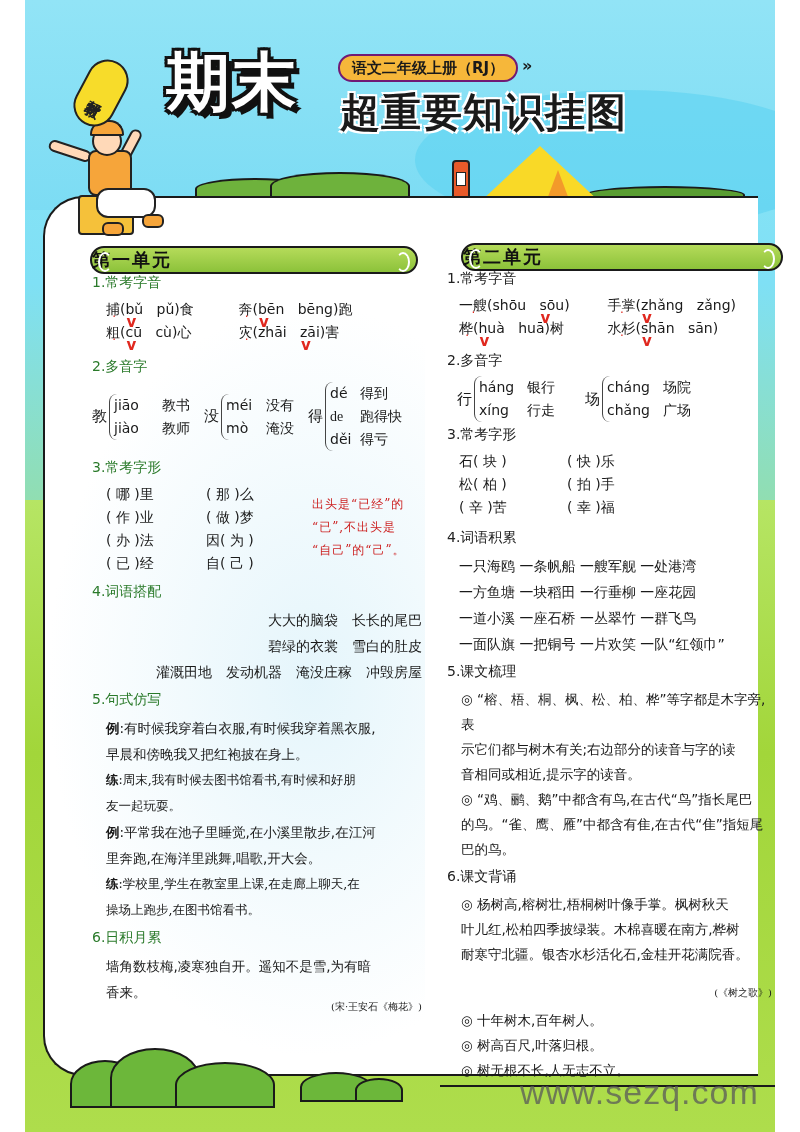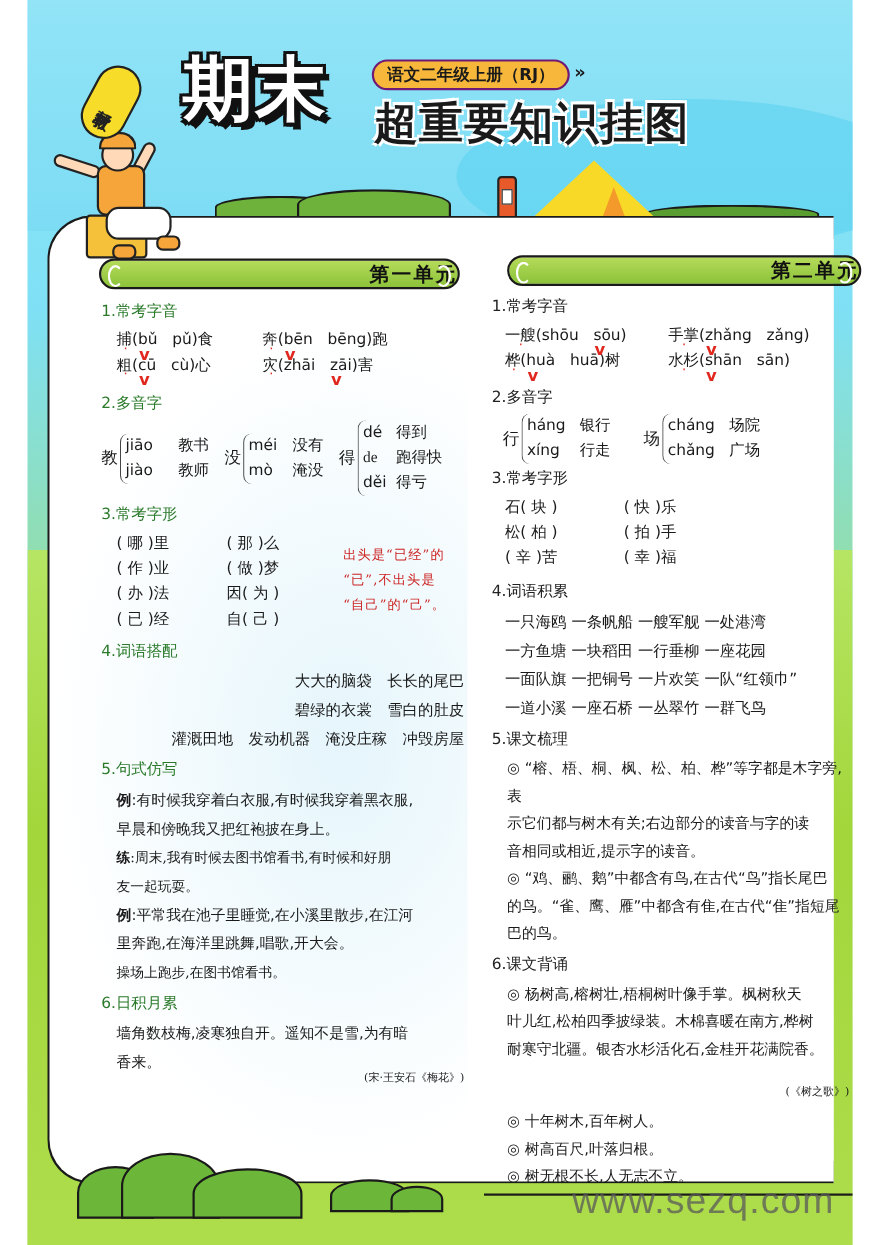--- a/index.html
+++ b/index.html
@@ -48,21 +48,21 @@
   .kid-body { position: absolute; left: 88px; top: 150px; width: 44px; height: 46px; background: #f6a53a; border: 2px solid #222; border-radius: 8px; }
   .kid-head { position: absolute; left: 92px; top: 126px; width: 30px; height: 30px; background: #ffd9b8; border: 2px solid #222; border-radius: 50%; }
   .kid-cap { position: absolute; left: 90px; top: 120px; width: 34px; height: 16px; background: #f6a53a; border: 2px solid #222; border-radius: 16px 16px 2px 2px; }
   .kid-arm-l { position: absolute; left: 48px; top: 145px; width: 44px; height: 12px; background: #ffd9b8; border: 2px solid #222; border-radius: 6px; transform: rotate(18deg); }
   .kid-arm-r { position: absolute; left: 124px; top: 128px; width: 12px; height: 36px; background: #ffd9b8; border: 2px solid #222; border-radius: 6px; transform: rotate(28deg); }
   .kid-legs { position: absolute; left: 96px; top: 188px; width: 60px; height: 30px; background: #ffffff; border: 2px solid #222; border-radius: 12px; }
   .kid-shoe { position: absolute; width: 22px; height: 14px; background: #f6a53a; border: 2px solid #222; border-radius: 6px; }
 
   
   .unit-bar { position: absolute; height: 28px; background: linear-gradient(180deg, #b5db5a 0%, #8cc23a 100%);
-    border: 2px solid #1a1a1a; border-radius: 16px; display: flex; align-items: center; justify-content: flex-end; }
+    border: 2px solid #1a1a1a; border-radius: 16px; display: flex; align-items: center; justify-content: flex-start; margin-top: 11px; }
   .unit-bar::before, .unit-bar::after { content: ""; position: absolute; top: 4px; width: 10px; height: 16px; border: 2px solid #fff; border-radius: 50%; }
   .unit-bar::before { left: 6px; border-right-color: transparent; }
   .unit-bar::after { right: 6px; border-left-color: transparent; }
   .unit-bar span { font-size: 18px; font-weight: bold; color: #111; letter-spacing: 2px; }
 
   .col { position: absolute; }
   .sec-title { font-size: 14px; color: #2a7a2a; margin-bottom: 6px; }
   .sec-title.dark { color: #222; }
   .row { font-size: 14px; line-height: 23px; white-space: nowrap; }
   .note { font-family: "DejaVu Serif", "Liberation Serif", serif; font-size: 12px; color: #cc1f1f; line-height: 23px; letter-spacing: 1px; }
@@ -200,20 +200,21 @@
     <div class="row" style="line-height:26px;">灌溉田地　发动机器　淹没庄稼　冲毁房屋</div>
   </div>
 
   <div class="sec-title" style="margin-top:6px;">5.句式仿写</div>
   <div class="ex"><b>例</b><span>:有时候我穿着白衣服,有时候我穿着黑衣服,</span></div>
   <div class="ex">早晨和傍晚我又把红袍披在身上。</div>
   <div class="practice"><b>练</b><span>:周末,我有时候去图书馆看书,有时候和好朋</span></div>
   <div class="practice">友一起玩耍。</div>
   <div class="ex"><b>例</b><span>:平常我在池子里睡觉,在小溪里散步,在江河</span></div>
   <div class="ex">里奔跑,在海洋里跳舞,唱歌,开大会。</div>
+  <div class="practice"><b>练</b><span>:学校里,学生在教室里上课,在走廊上聊天,在</span></div>
   <div class="practice">操场上跑步,在图书馆看书。</div>
 
   <div class="sec-title" style="margin-top:6px;">6.日积月累</div>
   <div class="ex">墙角数枝梅,凌寒独自开。遥知不是雪,为有暗</div>
   <div class="ex" style="display:flex; justify-content:space-between;">
     <span>香来。</span>
     <span class="src">(宋·王安石《梅花》)</span>
   </div>
 </div>
 
@@ -262,22 +263,22 @@
         <div>( 拍 )手</div>
       <div>( 辛 )苦</div>
         <div>( 幸 )福</div>
     </div>
   </div>
 
   <div class="sec-title dark" style="margin-top:10px;">4.词语积累</div>
   <div style="padding-left:12px;">
     <div class="row" style="line-height:26px;">一只海鸥 一条帆船 一艘军舰 一处港湾</div>
     <div class="row" style="line-height:26px;">一方鱼塘 一块稻田 一行垂柳 一座花园</div>
+    <div class="row" style="line-height:26px;">一道小溪 一座石桥 一丛翠竹 一群飞鸟</div>
     <div class="row" style="line-height:26px;">一面队旗 一把铜号 一片欢笑 一队“红领巾”</div>
-    <div class="row" style="line-height:26px;">一道小溪 一座石桥 一丛翠竹 一群飞鸟</div>
   </div>
 
   <div class="sec-title dark" style="margin-top:6px;">5.课文梳理</div>
   <div>
     <div class="para">◎ “榕、梧、桐、枫、松、柏、桦”等字都是木字旁,表</div>
     <div class="para">示它们都与树木有关;右边部分的读音与字的读</div>
     <div class="para">音相同或相近,提示字的读音。</div>
     <div class="para">◎ “鸡、鹂、鹅”中都含有鸟,在古代“鸟”指长尾巴</div>
     <div class="para">的鸟。“雀、鹰、雁”中都含有隹,在古代“隹”指短尾</div>
     <div class="para">巴的鸟。</div>

